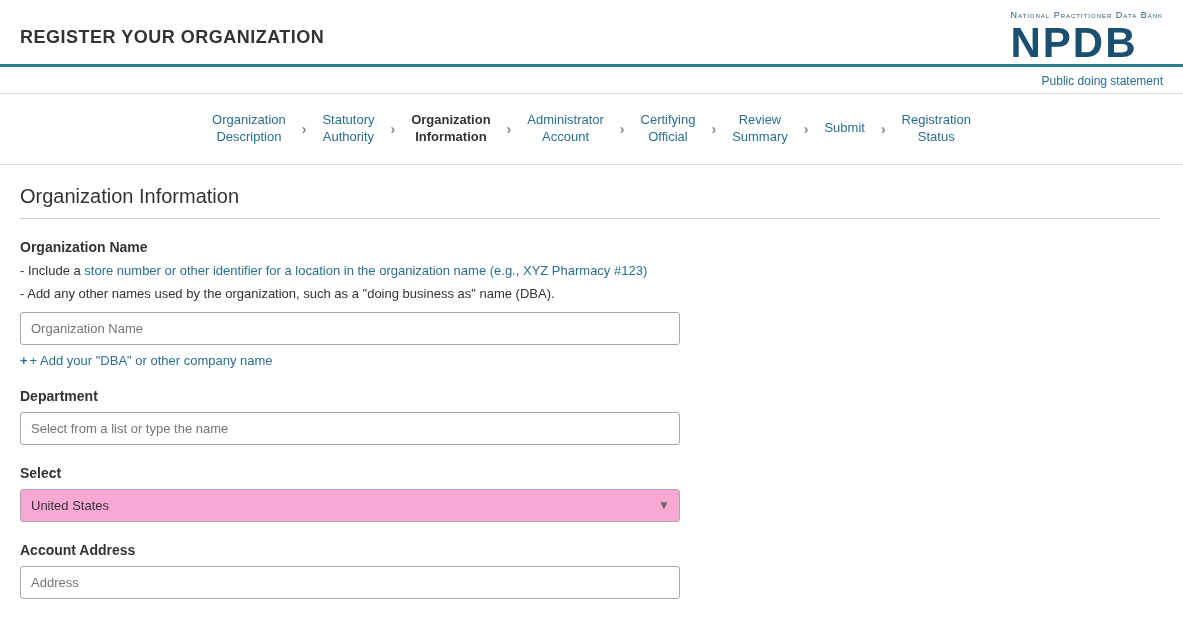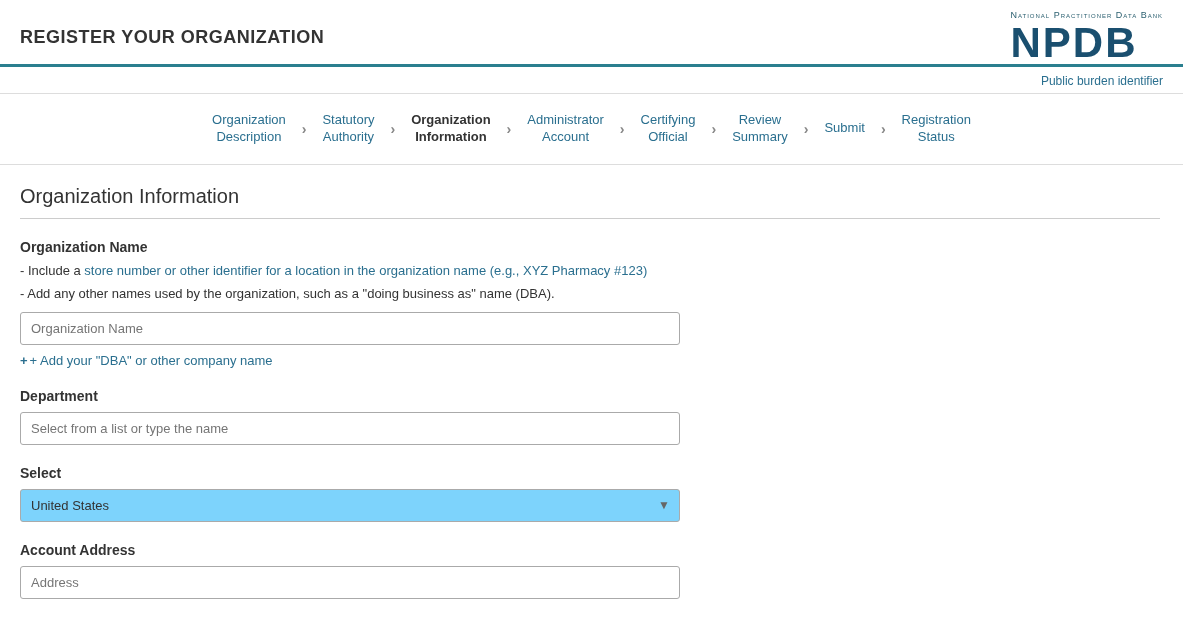--- a/index.html
+++ b/index.html
@@ -153,21 +153,21 @@
       max-width: 100%;
       margin-top: 8px;
     }
     .form-select {
       width: 100%;
       padding: 8px 30px 8px 10px;
       border: 1px solid #aaa;
       border-radius: 3px;
       font-size: 13px;
       color: #333;
-      background: #7dd3fc;
+      background: #f9a8d4;
       appearance: none;
       -webkit-appearance: none;
       outline: none;
       cursor: pointer;
     }
     .select-arrow {
       position: absolute;
       right: 10px;
       top: 50%;
       transform: translateY(-50%);
@@ -181,21 +181,21 @@
 
 <div class="header">
   <div class="header-title">REGISTER YOUR ORGANIZATION</div>
   <div class="logo-area">
     <span class="logo-small">National Practitioner Data Bank</span>
     <span class="logo-large">NPDB</span>
   </div>
 </div>
 
 <div class="public-burden-bar">
-  <a class="public-burden-link" href="#">Public burden identifier</a>
+  <a class="public-burden-link" href="#">Public doing statement</a>
 </div>
 
 <div class="steps-bar">
 
   <div class="step">
     <span class="step-label">Organization<br>Description</span>
   </div>
   <span class="step-chevron">›</span>
 
   <div class="step">

